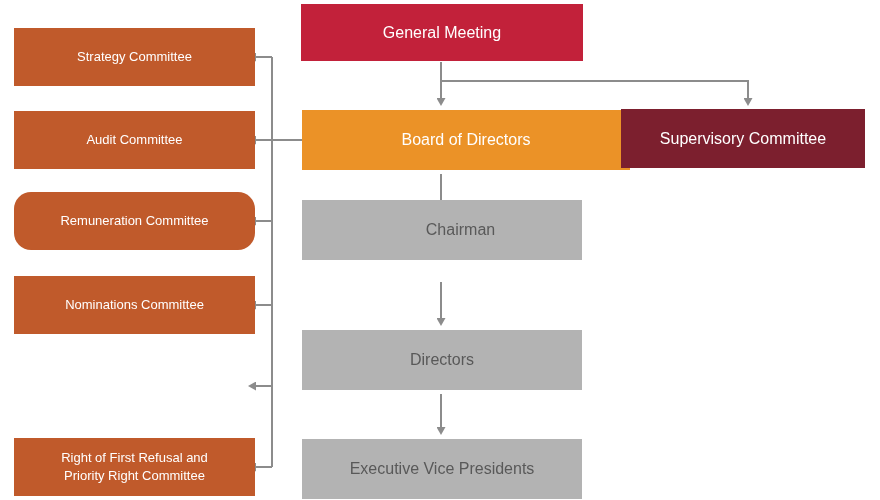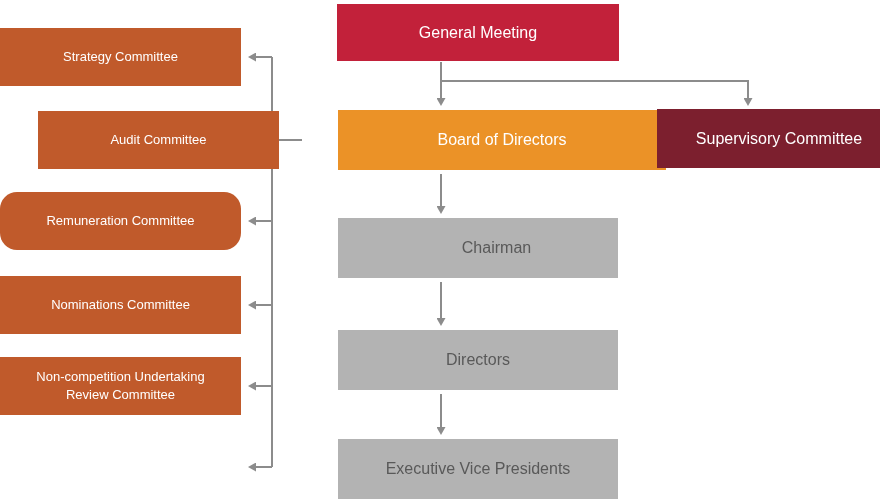--- a/index.html
+++ b/index.html
@@ -24,59 +24,58 @@
   .node {
     position: absolute;
     display: flex;
     align-items: center;
     justify-content: center;
     text-align: center;
     box-sizing: border-box;
     color: var(--text-light, #FFFFFF);
     font-size: 16px;
     line-height: 1.25;
-    margin-left: 36px;
   }
   .node-gm {
     left: 301px; top: 4px; width: 282px; height: 57px;
     background: var(--general-meeting, #C2213A);
   }
   .node-board {
     left: 302px; top: 110px; width: 328px; height: 60px;
     background: var(--board, #EB9227);
   }
   .node-supervisory {
     left: 621px; top: 109px; width: 244px; height: 59px;
     background: var(--supervisory, #7C1F2E);
   }
   .node-gray {
     left: 302px; width: 280px; height: 60px;
     background: var(--management, #B3B3B3);
     color: var(--management-text, #595959);
   }
-  .node-chairman { top: 218px; padding-left: 37px; }
+  .node-chairman { top: 200px; padding-left: 37px; }
   .node-president { top: 330px; }
   .node-evp { top: 439px; }
   .committee {
     position: absolute;
-    left: 0; width: 241px; height: 58px;
+    left: 14px; width: 241px; height: 58px;
     background: var(--committee, #C05A2B);
     color: var(--text-light, #FFFFFF);
     display: flex;
     align-items: center;
     justify-content: center;
     text-align: center;
     font-size: 13px;
     line-height: 1.35;
     white-space: pre-line;
     box-sizing: border-box;
     padding: 2px 10px;
   }
   .committee-1 { top: 28px; }
-  .committee-2 { top: 111px; margin-left: 38px; }
+  .committee-2 { top: 111px; }
   .committee-3 { top: 192px; border-radius: 17px; }
   .committee-4 { top: 276px; }
   .committee-5 { top: 357px; }
   .committee-6 { top: 438px; }
 </style>
 </head>
 <body>
 
 <div class="canvas">
 
@@ -115,17 +114,17 @@
   <div class="node node-gray node-evp">Executive Vice Presidents</div>
 
   <div class="committee committee-1">Strategy Committee</div>
 
   <div class="committee committee-2">Audit Committee</div>
 
   <div class="committee committee-3">Remuneration Committee</div>
 
   <div class="committee committee-4">Nominations Committee</div>
 
-  <div class="committee committee-5">Non-competition Undertaking
-Review Committee</div>
 
+  <div class="committee committee-6">Right of First Refusal and
+Priority Right Committee</div>
 
 </div>
 
 </body></html>

